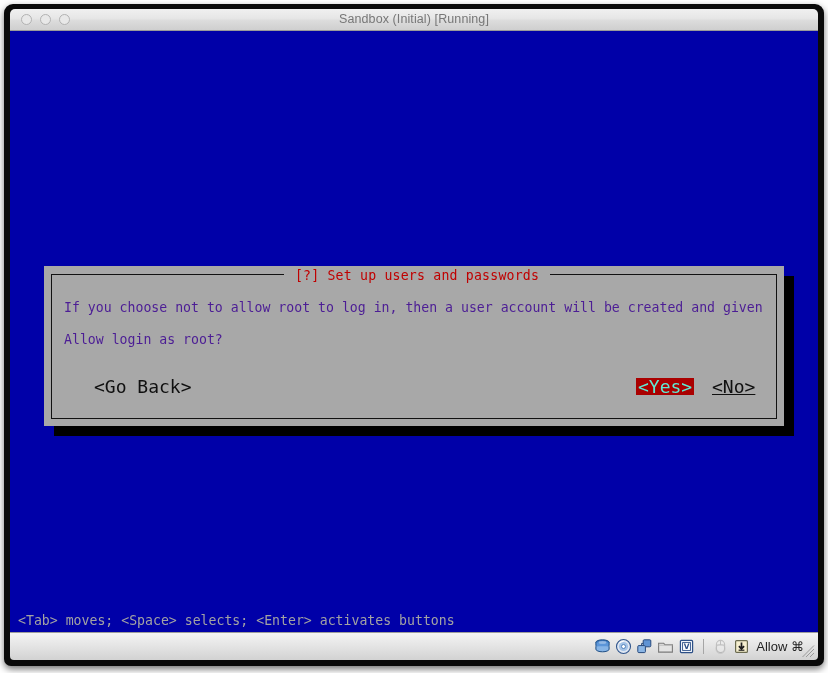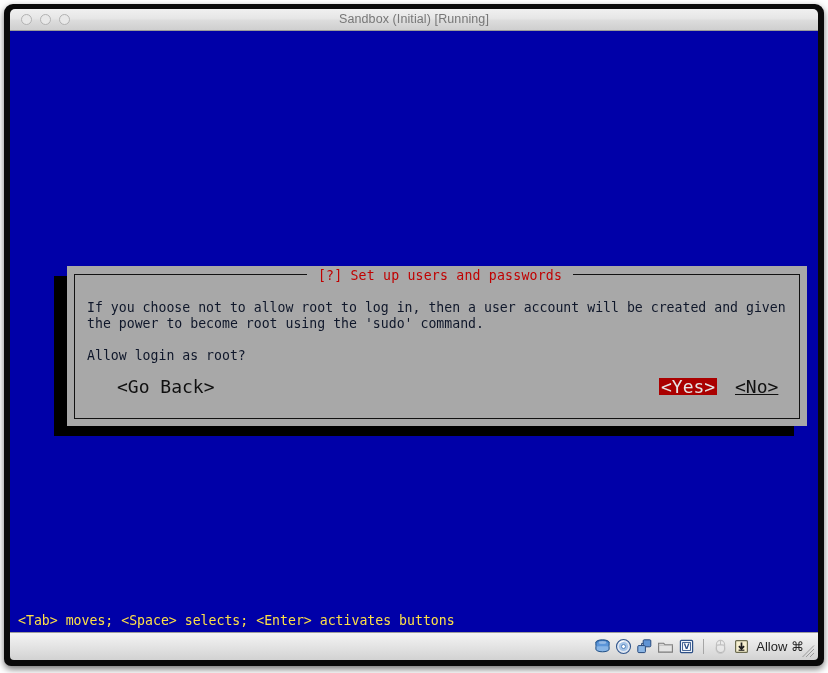--- a/index.html
+++ b/index.html
@@ -90,21 +90,20 @@
 
   
   #dialog {
     position: absolute;
     left: 34px;
     top: 235px;
     width: 740px;
     height: 160px;
     background: #a8a8a8;
     box-sizing: border-box;
-    margin-left: 23px;
   }
   
   #dialog-inner-border {
     position: absolute;
     left: 7px;
     top: 8px;
     right: 7px;
     bottom: 7px;
     border: 1px solid #121212;
     box-sizing: border-box;
@@ -142,21 +141,21 @@
   #dialog-body {
     position: absolute;
     left: 20px;
     top: 34px;
     right: 18px;
   }
   .body-line {
     font-family: "DejaVu Sans Mono", "Liberation Mono", monospace;
     font-size: 13.2px;
     line-height: 16px;
-    color: #0f172a;
+    color: #4c1d95;
     white-space: pre;
     letter-spacing: 0px;
   }
   .spacer-line { height: 16px; }
 
   #dialog-buttons {
     position: absolute;
     left: 0; right: 0;
     top: 112px;
     height: 20px;
@@ -167,32 +166,32 @@
     font-size: 18px;
     line-height: 17px;
     color: #101010;
     white-space: pre;
     padding: 0 2px;
   }
   #btn-goback { left: 48px; }
   #btn-yes {
     left: 592px;
     background: #aa0000;
-    color: #e5e5e5;
+    color: #5eead4;
   }
   #btn-no { left: 666px; text-decoration: underline; }
 
   
   #console-hint {
     position: absolute;
     left: 8px;
     bottom: 4px;
     font-family: "DejaVu Sans Mono", "Liberation Mono", monospace;
     font-size: 13.2px;
-    color: #fde047;
+    color: #a3a3a3;
     white-space: pre;
   }
 
   
   #statusbar {
     position: absolute;
     left: 6px;
     top: 628px;
     width: 808px;
     height: 28px;
@@ -258,21 +257,20 @@
     <div id="dialog">
       <div id="dialog-inner-border"></div>
       <span class="title-tick" id="tick-left"></span>
       <span class="title-tick" id="tick-right"></span>
       <div id="title-gap">
         <div id="dialog-title">[?] Set up users and passwords</div>
       </div>
 
       <div id="dialog-body">
         <div class="body-line">If you choose not to allow root to log in, then a user account will be created and given</div>
-        <div class="body-line">the power to become root using the 'sudo' command.</div>
         <div class="body-line spacer-line"></div>
         <div class="body-line">Allow login as root?</div>
       </div>
 
       <div id="dialog-buttons">
         <span class="dlg-btn" id="btn-goback">&lt;Go Back&gt;</span>
         <span class="dlg-btn" id="btn-yes">&lt;Yes&gt;</span>
         <span class="dlg-btn" id="btn-no">&lt;No&gt;</span>
       </div>
     </div>

